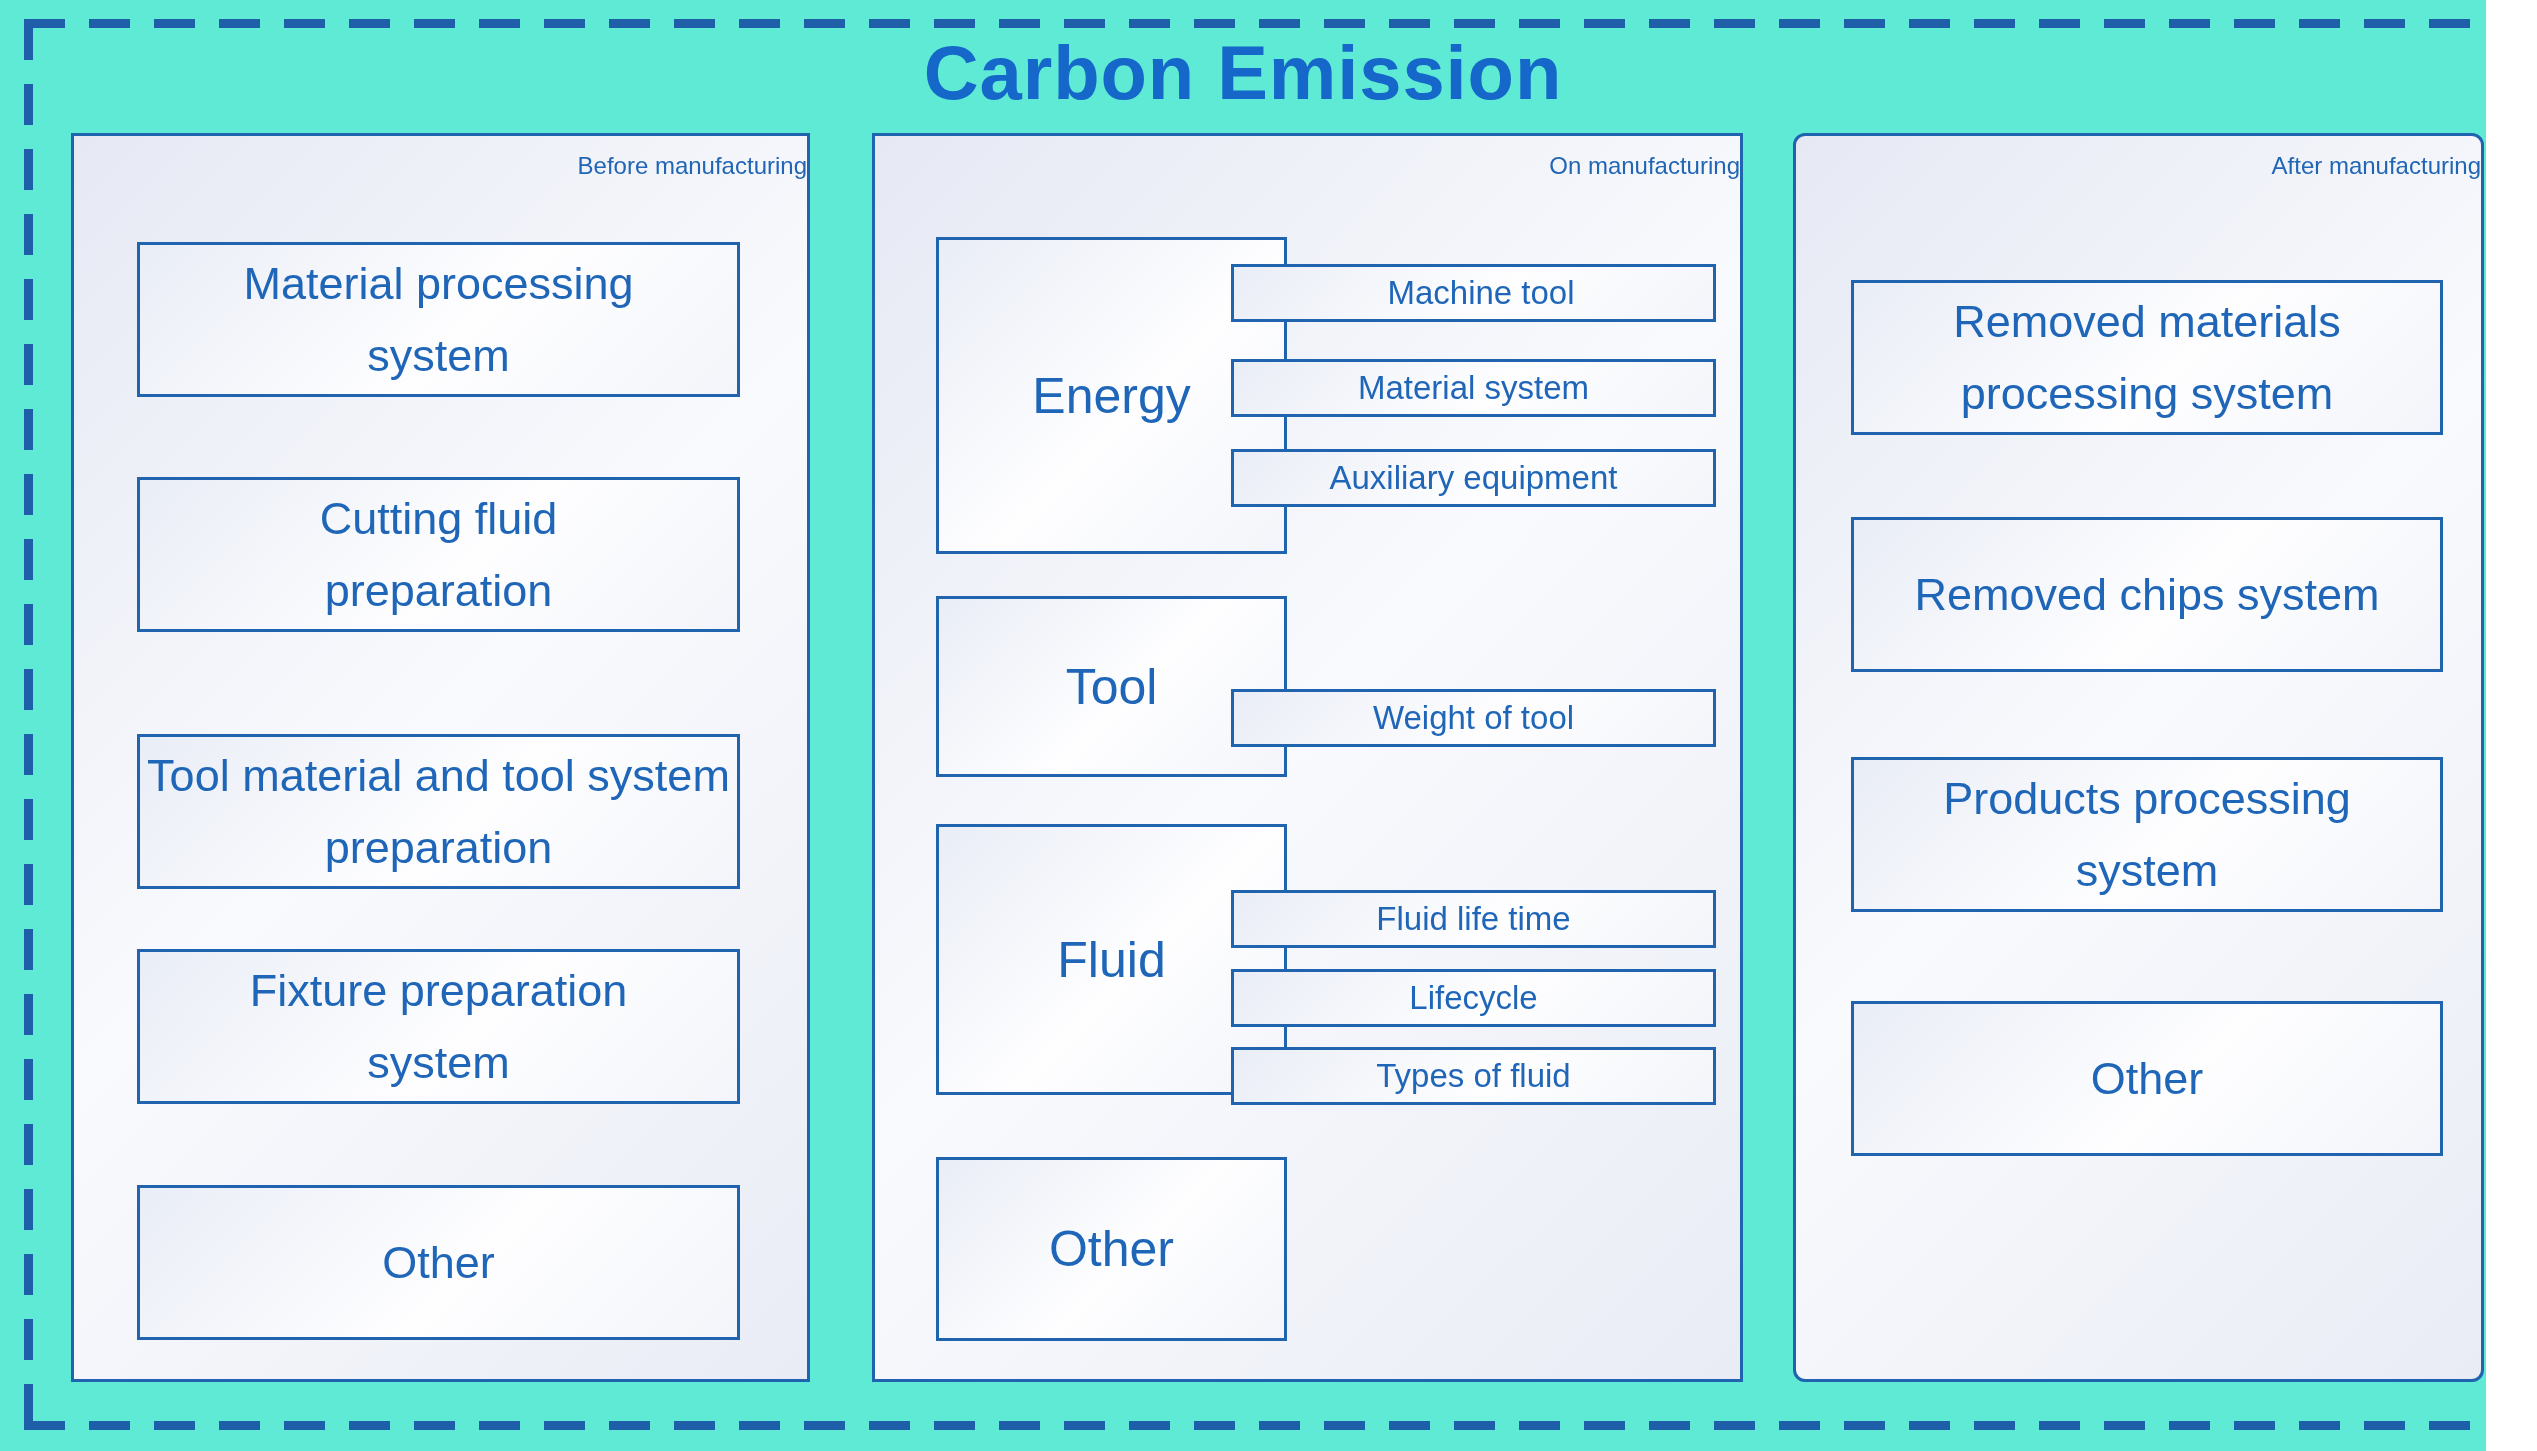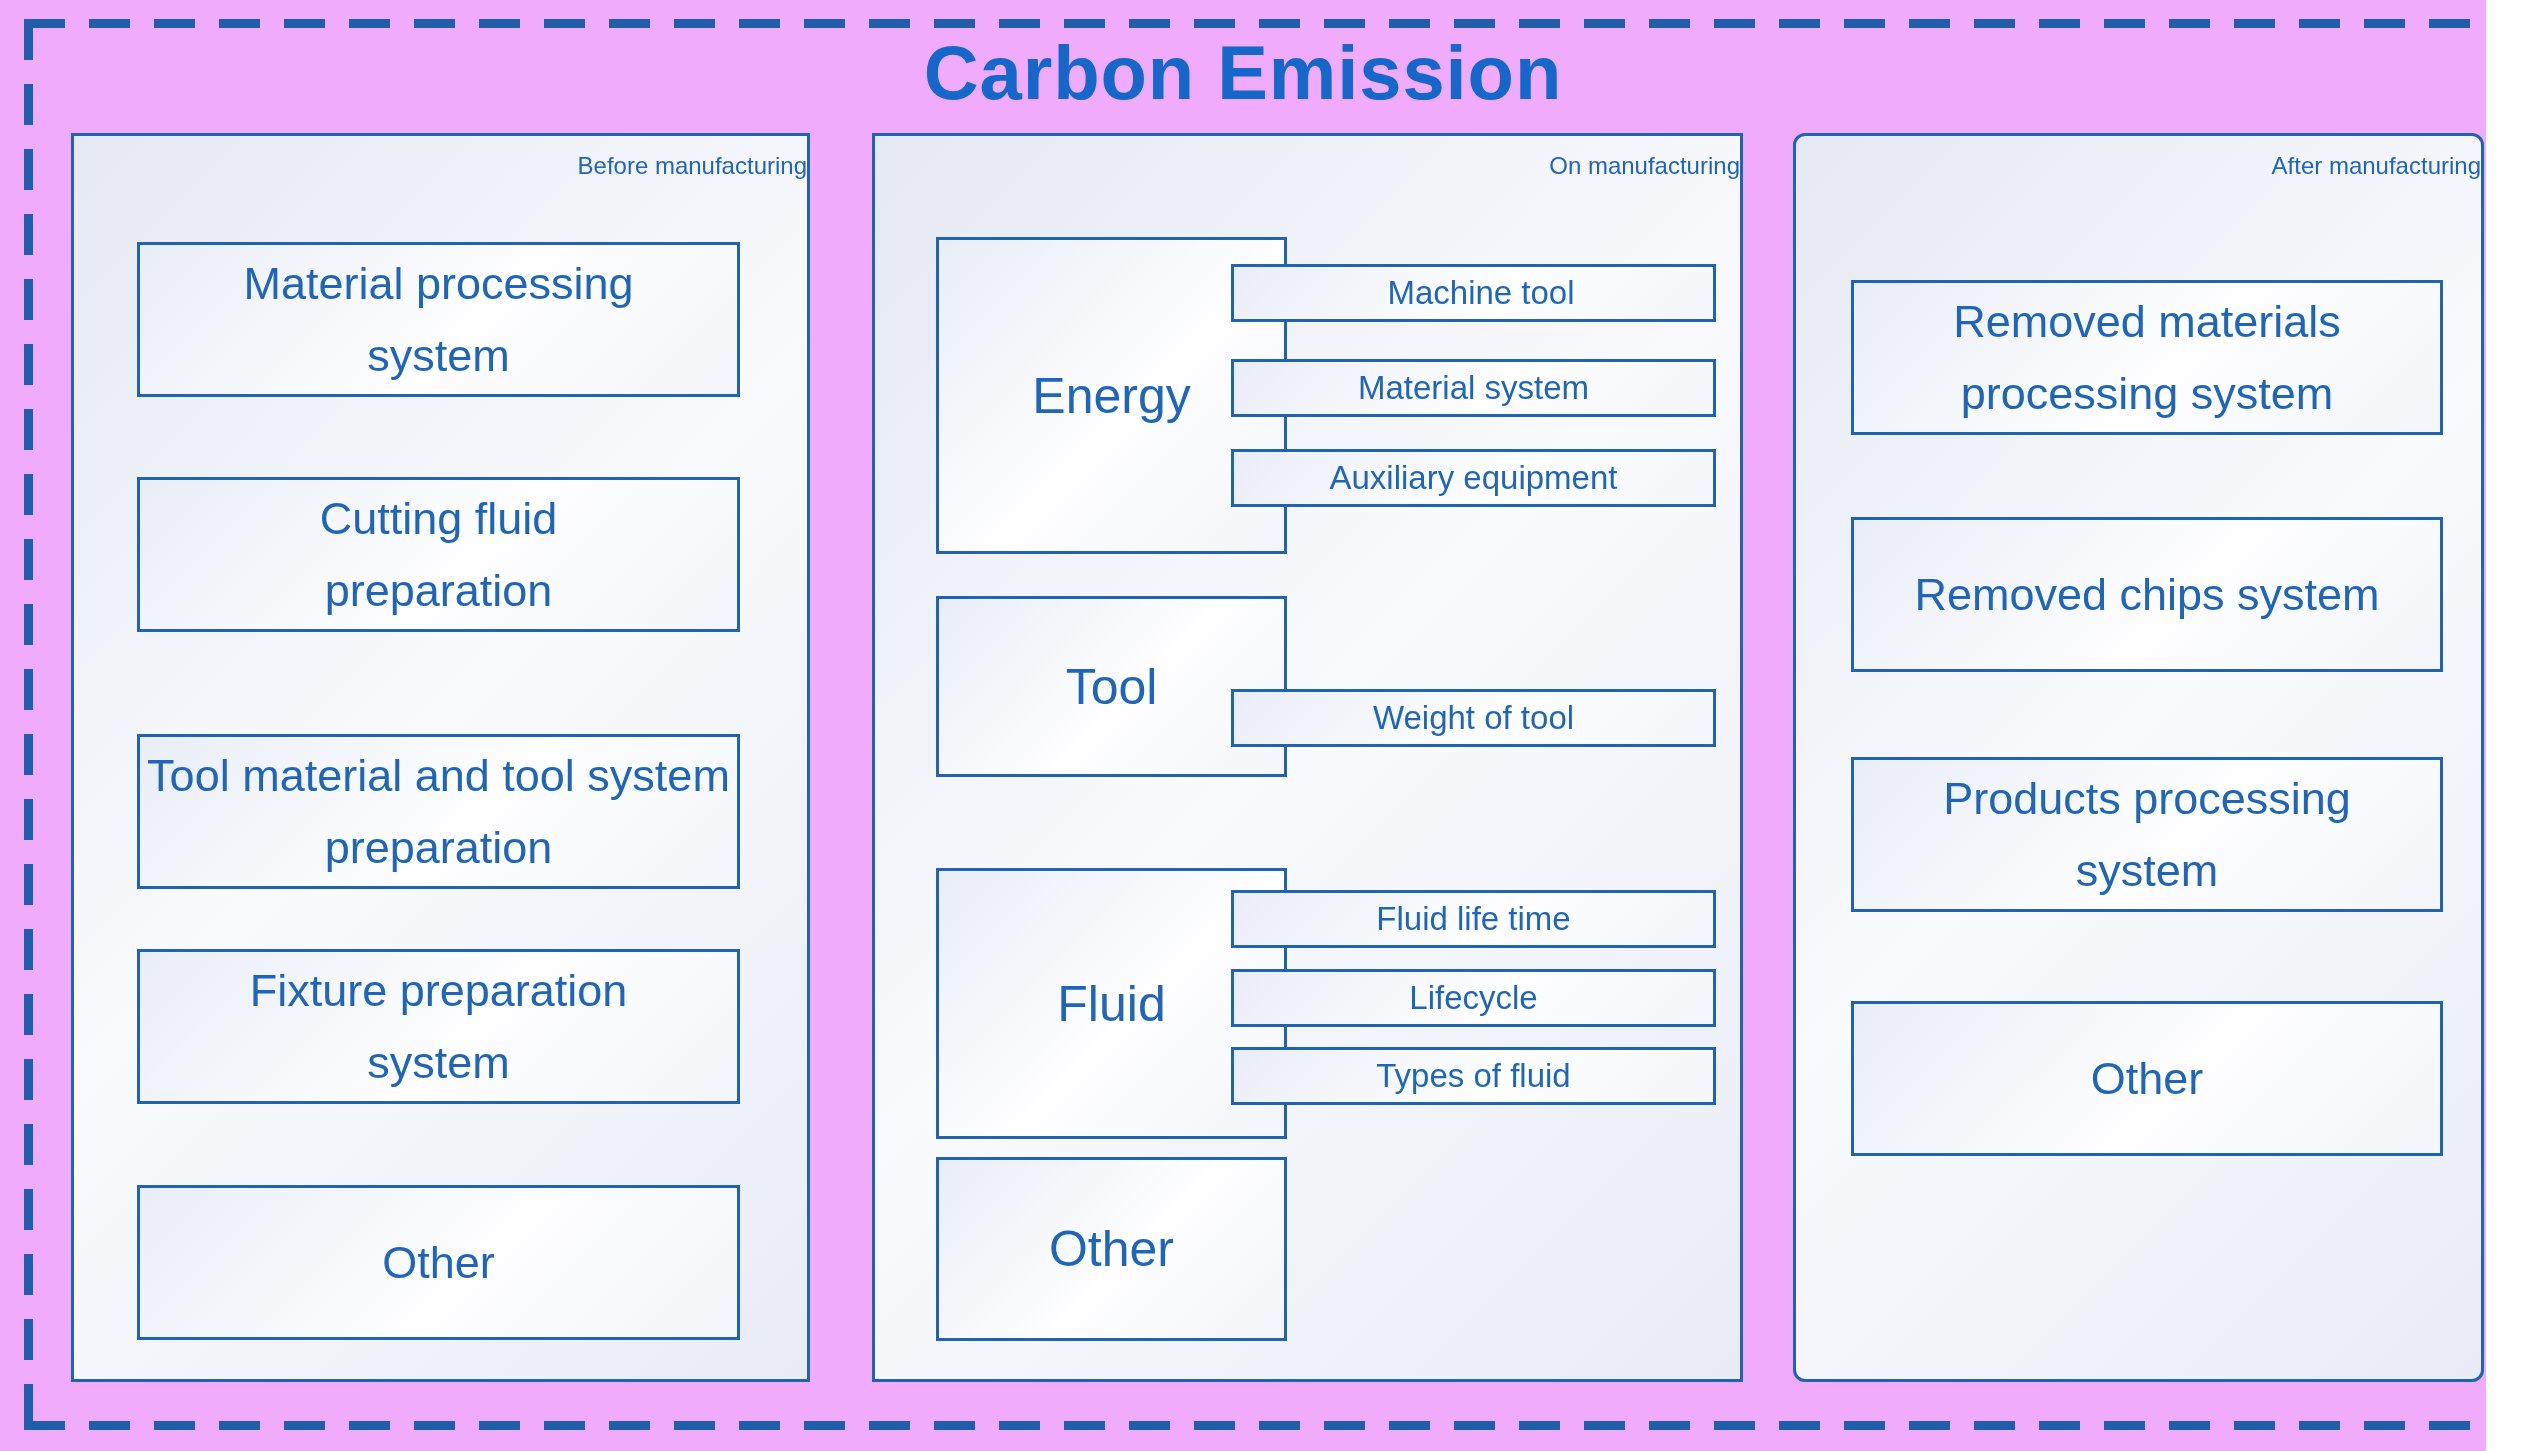--- a/index.html
+++ b/index.html
@@ -1,19 +1,19 @@
 <!DOCTYPE html>
 <html style="font-size:13.8px"><head>
 <meta charset="utf-8">
 <style>
   html,body{margin:0;padding:0;background:#ffffff;}
   #page{
     position:relative;
     width:2486px;height:1452px;
-    background:#f0abfc;
+    background:#5eead4;
     font-family:"Liberation Sans", sans-serif;
     overflow:hidden;
   }
   
   .dash-h{position:absolute;height:8.6px;left:24px;width:2488px;
     background:repeating-linear-gradient(90deg,#1F5EA8 0 41px,transparent 41px 65px);}
   .dash-v{position:absolute;width:8.6px;top:19px;height:1411px;
     background:repeating-linear-gradient(180deg,#1F5EA8 0 41px,transparent 41px 65px);}
   #dash-top{top:19px;}
   #dash-bottom{top:1421px;}
@@ -56,21 +56,21 @@
   .sub-label{font-size:33px;line-height:1.1;}
 
   
   .lbox{left:63px;width:603px;height:155px;}
   #lb1{top:106px;} #lb2{top:341px;} #lb3{top:598px;justify-content:center;} #lb4{top:813px;} #lb5{top:1049px;}
 
   
   .gbox{left:61px;width:351px;z-index:1;}
   #g-energy{top:101px;height:317px;}
   #g-tool{top:460px;height:181px;}
-  #g-fluid{top:732px;height:271px;}
+  #g-fluid{top:688px;height:271px;}
   #g-other{top:1021px;height:184px;}
   .sbox{left:356px;width:485px;height:58px;z-index:2;}
   #s-machine{top:128px;padding-left:15px;}
   #s-cooling{top:223px;}
   #s-aux{top:313px;}
   #s-toollife{top:482px;}
   #s-weight{top:553px;}
   #s-fluidlife{top:754px;}
   #s-lifecycle{top:833px;}
   #s-types{top:911px;}

